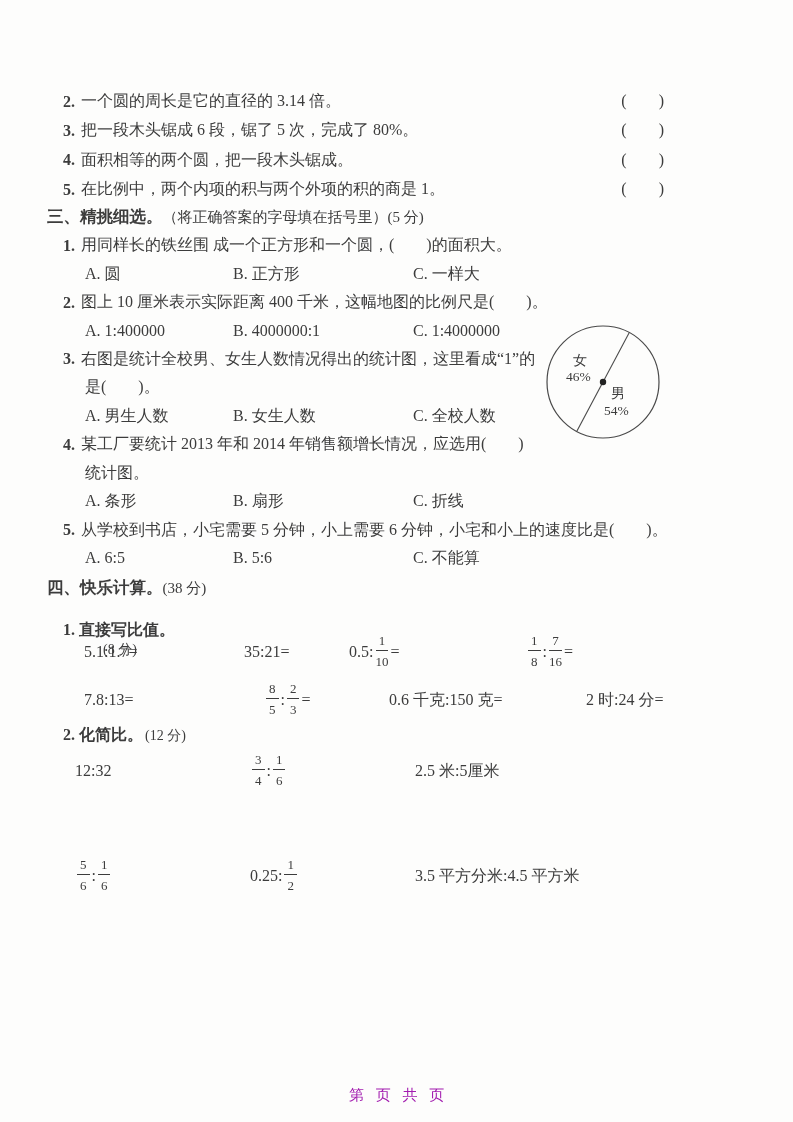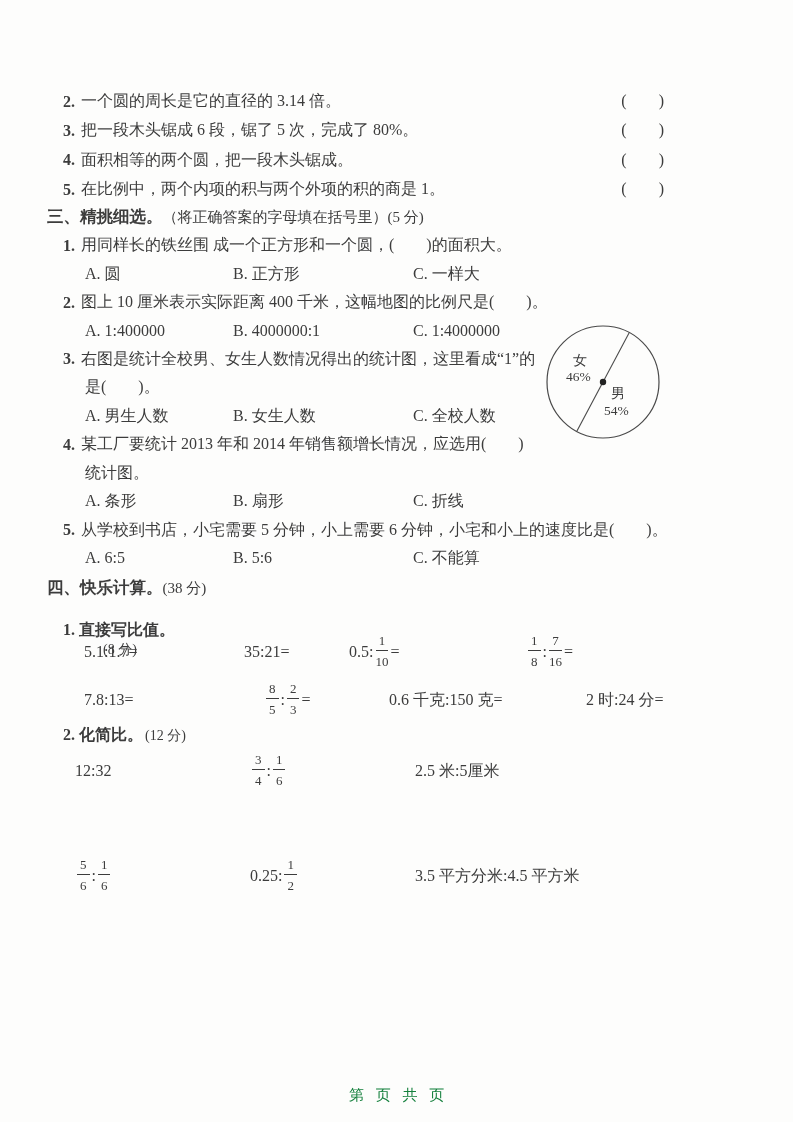--- a/index.html
+++ b/index.html
@@ -48,21 +48,21 @@
             grid-template-columns:175px 165px auto;align-items:center;box-sizing:border-box;}
   #simp1{top:750px;height:42px;}
   #simp2{top:855px;height:42px;}
 
   .expr{display:flex;align-items:center;white-space:pre;}
   .frac{display:inline-flex;flex-direction:column;align-items:center;font-size:13px;line-height:1.15;margin:0 2px;}
   .fn{border-bottom:1px solid #3c3c3c;padding:0 3px 1px 3px;}
   .fd{padding-top:4px;}
 
   
-  .footer{position:absolute;left:0;top:1086px;width:100%;text-align:center;font-size:15px;word-spacing:8px;color:#15803d;}
+  .footer{position:absolute;left:0;top:1086px;width:100%;text-align:center;font-size:15px;word-spacing:8px;color:#a21caf;}
 </style>
 </head>
 <body>
 
 <div class="page">
 
   <section class="judge">
     <div class="row">
       <span class="num">2.</span>
       <span>一个圆的周长是它的直径的 3.14 倍。</span>

